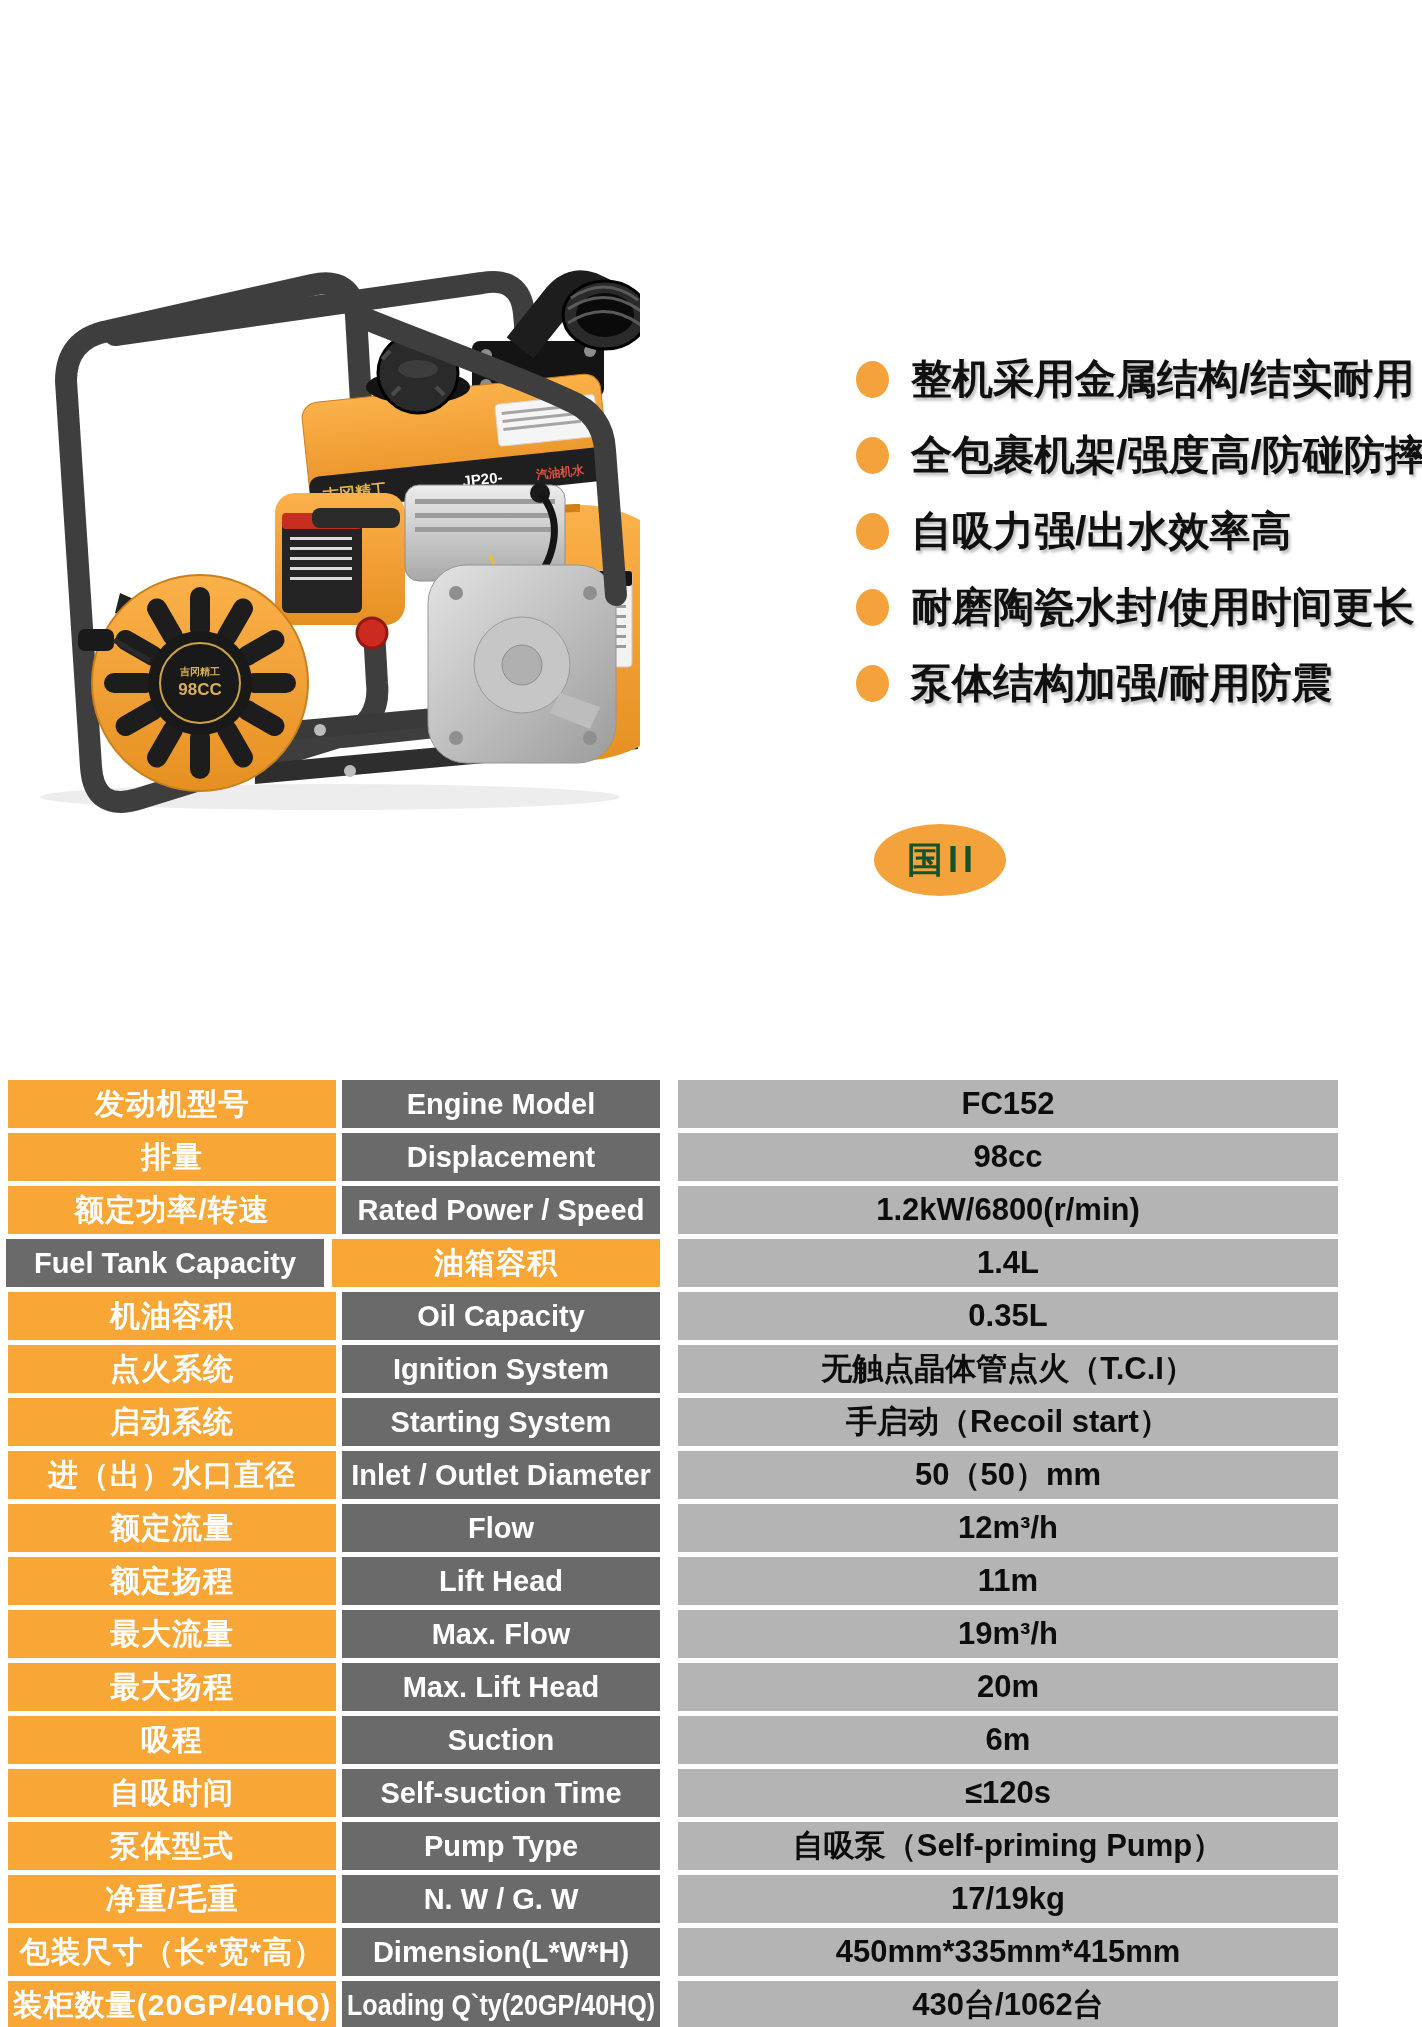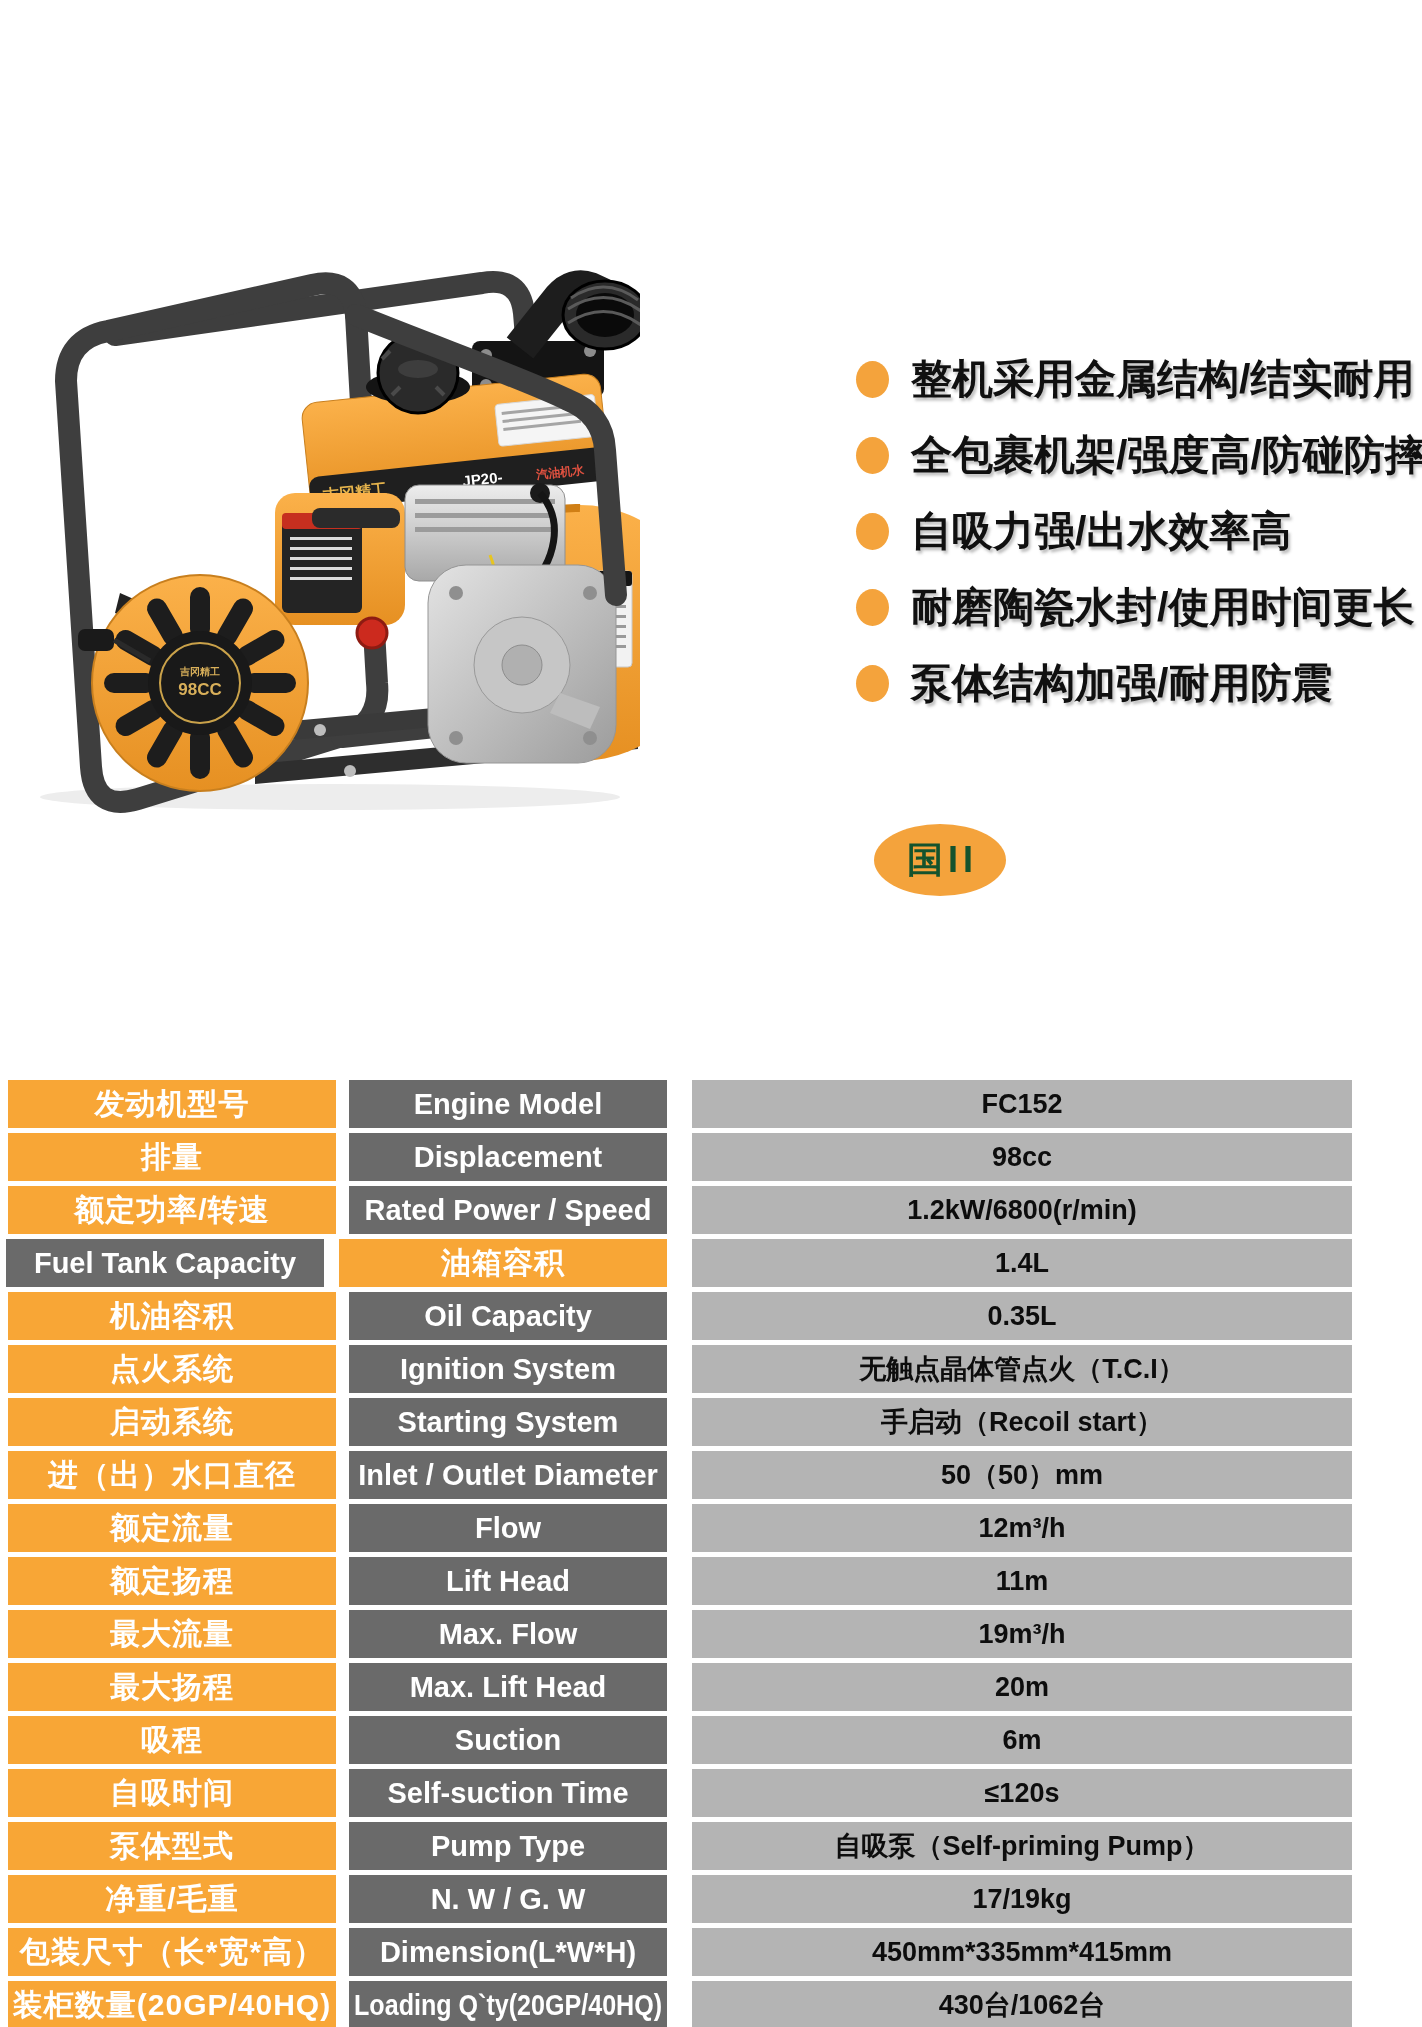--- a/index.html
+++ b/index.html
@@ -24,28 +24,28 @@
   .ftext{font-size:41px;font-weight:bold;color:#101010;white-space:nowrap;
          text-shadow:2px 3px 3px rgba(70,70,70,0.35);text-align:center;}
 
   
   .badge{position:absolute;left:874px;top:824px;width:132px;height:72px;border-radius:50%;
          background:var(--accent-orange,#F4A33C);display:flex;align-items:center;justify-content:center;}
   .badge span{color:#14532d;font-size:36px;font-weight:bold;letter-spacing:5px;padding-left:5px;}
 
   
   .spec-table{position:absolute;left:0;top:1080px;width:1422px;}
-  .row{display:flex;height:48px;margin-bottom:5px;gap:7px;}
+  .row{display:flex;height:48px;margin-bottom:5px;}
   .cell{display:flex;align-items:center;justify-content:center;overflow:hidden;}
   .cell.cn{margin-left:8px;width:328px;background:var(--table-label-orange,#F8A636);
            color:#fff;font-size:30px;font-weight:bold;letter-spacing:1px;}
   .cell.en{margin-left:6px;width:318px;background:var(--table-en-gray,#6A6A6A);
            color:#fff;font-size:29px;font-weight:bold;}
   .cell.val{margin-left:18px;width:660px;background:var(--table-value-gray,#B4B4B4);
-           color:#0d0d0d;font-size:27px;font-weight:bold;text-align:center;}
+           color:#0d0d0d;font-size:31px;font-weight:bold;text-align:center;}
   .fit{display:inline-block;white-space:nowrap;}
 </style>
 </head>
 <body>
 
 <div class="page">
 
   <div class="header-pill">
     <span class="model">JP20-5</span>
   </div>

